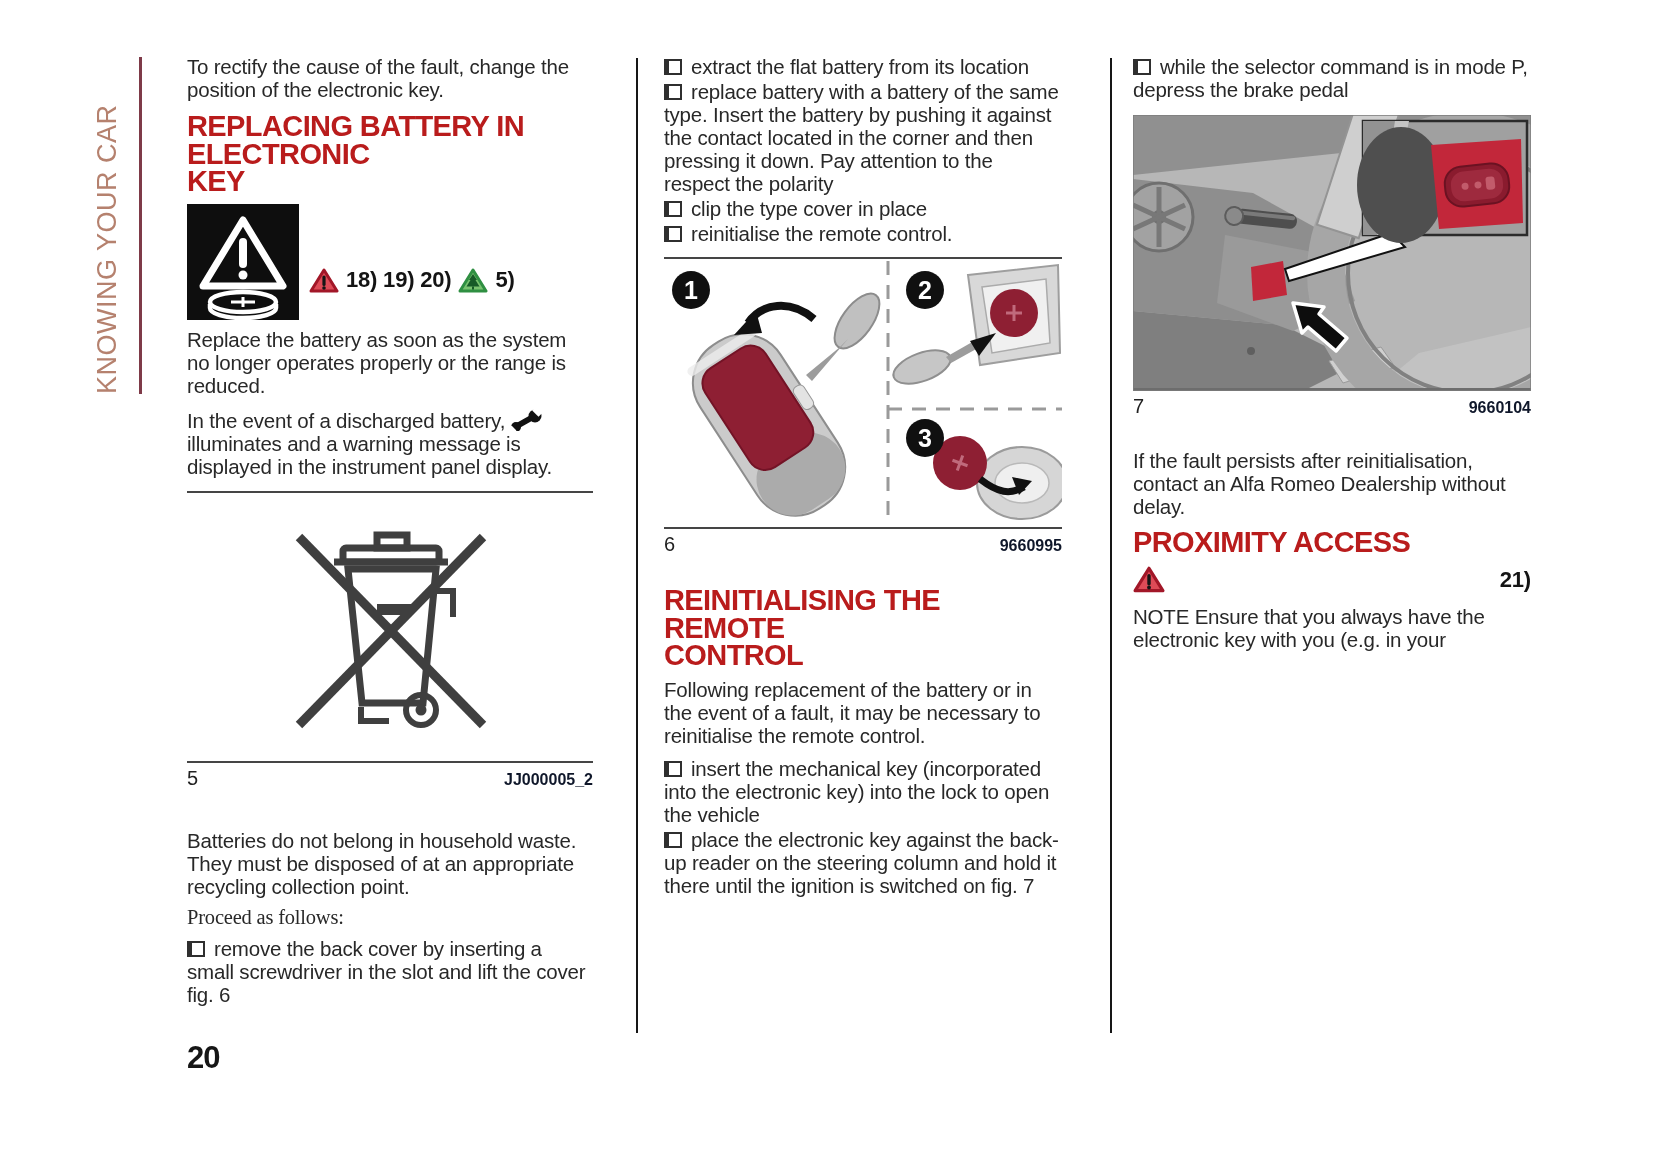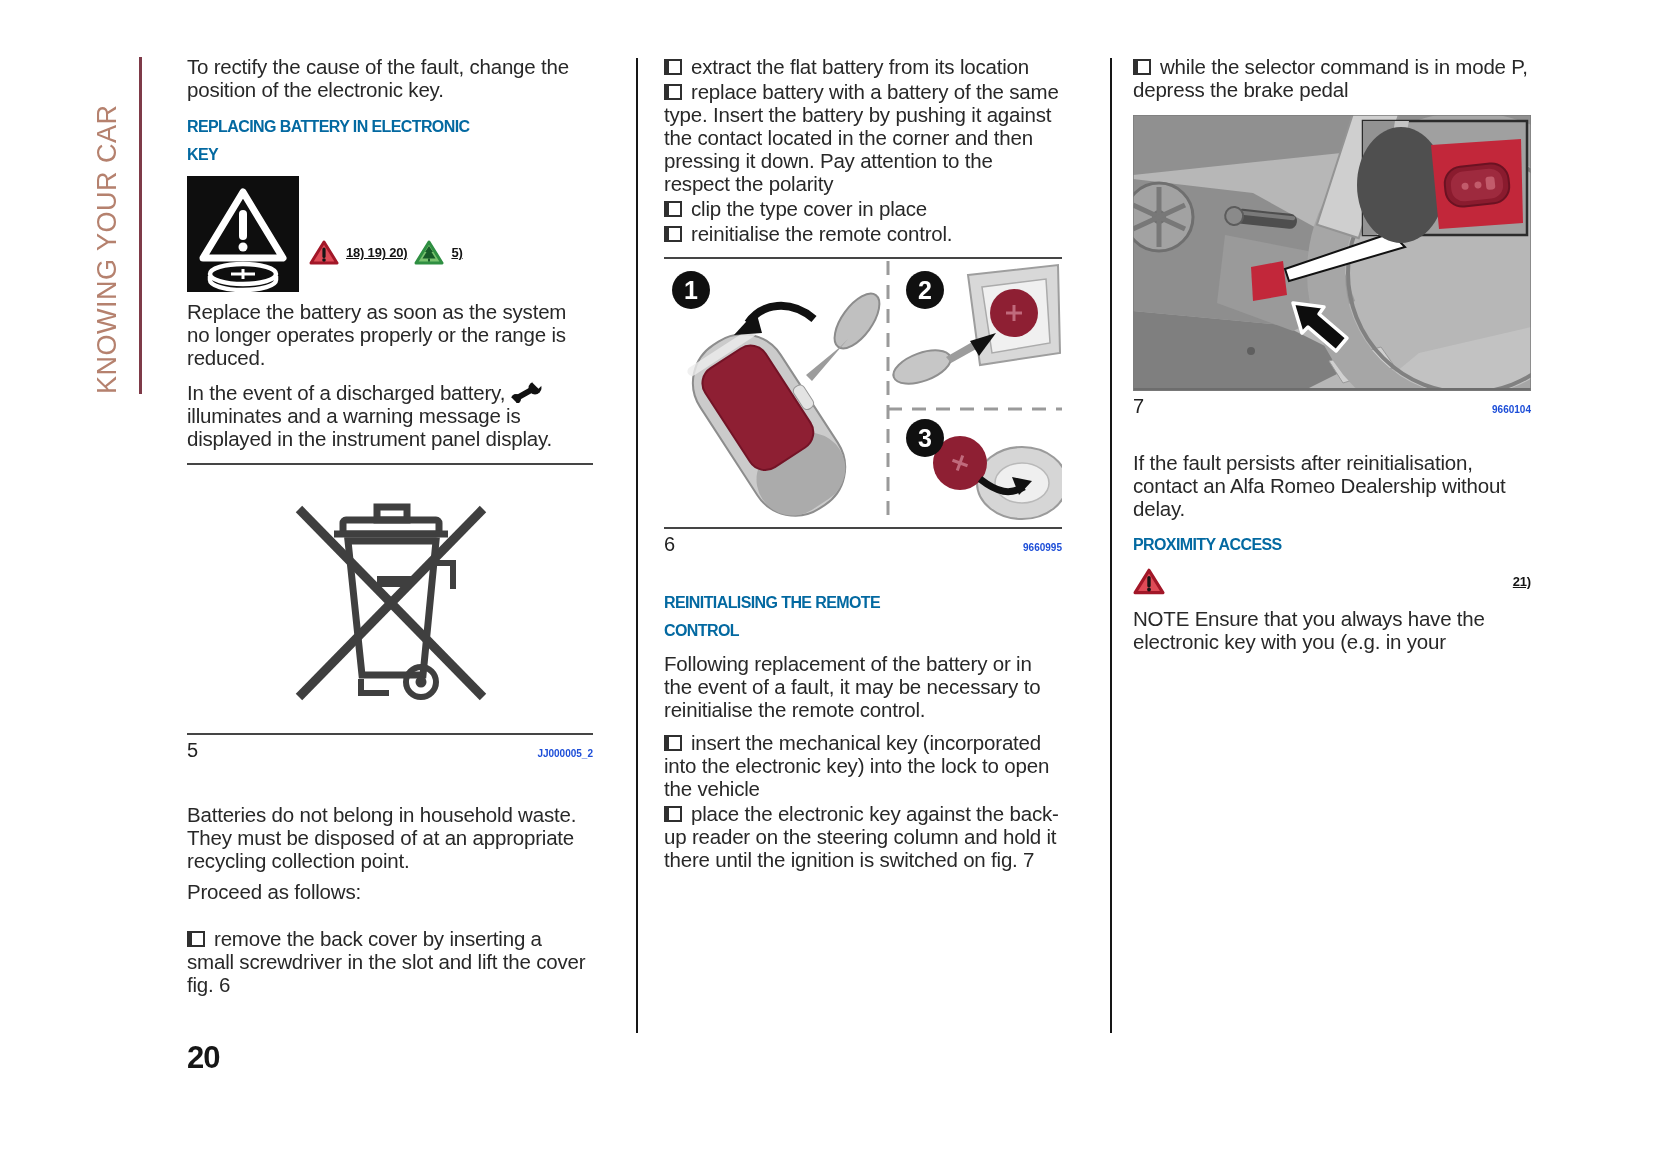--- a/index.html
+++ b/index.html
@@ -4,35 +4,35 @@
 <style>
   html,body{margin:0;padding:0;}
   body{width:1653px;height:1165px;background:#ffffff;position:relative;overflow:hidden;
        font-family:"Liberation Sans",sans-serif;color:#282828;}
   .col{position:absolute;top:55px;}
   #col1{left:187px;width:406px;}
   #col2{left:664px;width:398px;}
   #col3{left:1133px;width:398px;}
   p{margin:0 0 10px;font-size:20.5px;line-height:23px;letter-spacing:-0.2px;}
   p.tight{margin-bottom:2px;}
-  h2{margin:4px 0 8px;font-size:16px;line-height:27.5px;font-weight:bold;color:#0369a1;letter-spacing:-0.6px;}
+  h2{margin:4px 0 8px;font-size:29px;line-height:27.5px;font-weight:bold;color:#b91c1c;letter-spacing:-0.6px;}
   h2 .hl{display:block;}
   .sq{display:inline-block;width:11px;height:12px;border:2px solid #2f2f2f;border-left-width:5px;
       margin-right:9px;vertical-align:-1px;}
   .vdiv{position:absolute;top:58px;height:975px;width:2px;background:#161616;}
   .sideLabel{position:absolute;left:92px;top:394px;transform-origin:0 0;transform:rotate(-90deg);
       font-size:27px;letter-spacing:0.5px;color:#B5816E;white-space:nowrap;}
   .sideRule{position:absolute;left:139px;top:57px;width:2.5px;height:337px;background:#7E3A48;}
   .figline{border:none;border-top:2px solid #454545;margin:0;}
   .cap{display:flex;justify-content:space-between;align-items:baseline;margin-top:4px;margin-bottom:0;}
   .figNum{font-size:20px;color:#222;}
-  .figCode{font-size:10px;font-weight:bold;color:#1d4ed8;letter-spacing:0;text-align:right;}
+  .figCode{font-size:16px;font-weight:bold;color:#0f172a;letter-spacing:0;text-align:right;}
   .iconrow{display:flex;align-items:flex-end;gap:10px;height:116px;margin-bottom:8px;}
   .refs{display:flex;align-items:center;gap:7px;padding-bottom:26px;}
-  .refTxt{font-size:13px;font-weight:bold;letter-spacing:-0.2px;color:#141414;text-decoration:underline;}
+  .refTxt{font-size:22px;font-weight:bold;letter-spacing:-0.2px;color:#141414;}
   .fig{position:relative;}
   .fig5box{height:268px;display:flex;align-items:center;justify-content:center;}
   .step{position:absolute;width:38px;height:38px;border-radius:50%;background:#101010;color:#fff;
         font-weight:bold;font-size:25px;display:flex;align-items:center;justify-content:center;}
   .warnrow{display:flex;align-items:center;gap:8px;height:34px;margin:0 0 8px;justify-content:space-between;}
   .pageNum{position:absolute;left:187px;top:1040px;font-size:31px;font-weight:bold;letter-spacing:-1px;color:#161616;}
   .mt36{margin-top:38px;} .mt30{margin-top:30px;} .mt14{margin-top:14px;}
   .hTop{margin-top:30px;}
   svg{display:block;}
   .inlineSvg{display:inline-block;vertical-align:-3px;}
@@ -116,21 +116,21 @@
         </g>
       </svg>
     </div>
     <hr class="figline">
     <p class="cap">
       <span class="figNum">5</span>
       <span class="figCode">JJ000005_2</span>
     </p>
 
     <p class="mt36" style="margin-bottom:8px;">Batteries do not belong in household waste. They must be disposed of at an appropriate recycling collection point.</p>
-    <p style="margin-bottom:24px;">Proceed as follows:</p>
+    <p style="margin-bottom:8px;font-family:Liberation Serif, serif;">Proceed as follows:</p>
     <p><span class="sq"></span><span>remove the back cover by inserting a small screwdriver in the slot and lift the cover fig. 6</span></p>
   </div>
 
   <div id="col2" class="col">
     <p class="tight"><span class="sq"></span><span>extract the flat battery from its location</span></p>
     <p class="tight"><span class="sq"></span><span>replace battery with a battery of the same type. Insert the battery by pushing it against the contact located in the corner and then pressing it down. Pay attention to the respect the polarity</span></p>
     <p class="tight"><span class="sq"></span><span>clip the type cover in place</span></p>
     <p class="tight"><span class="sq"></span><span>reinitialise the remote control.</span></p>
 
     <hr class="figline" style="margin-top:12px;">

